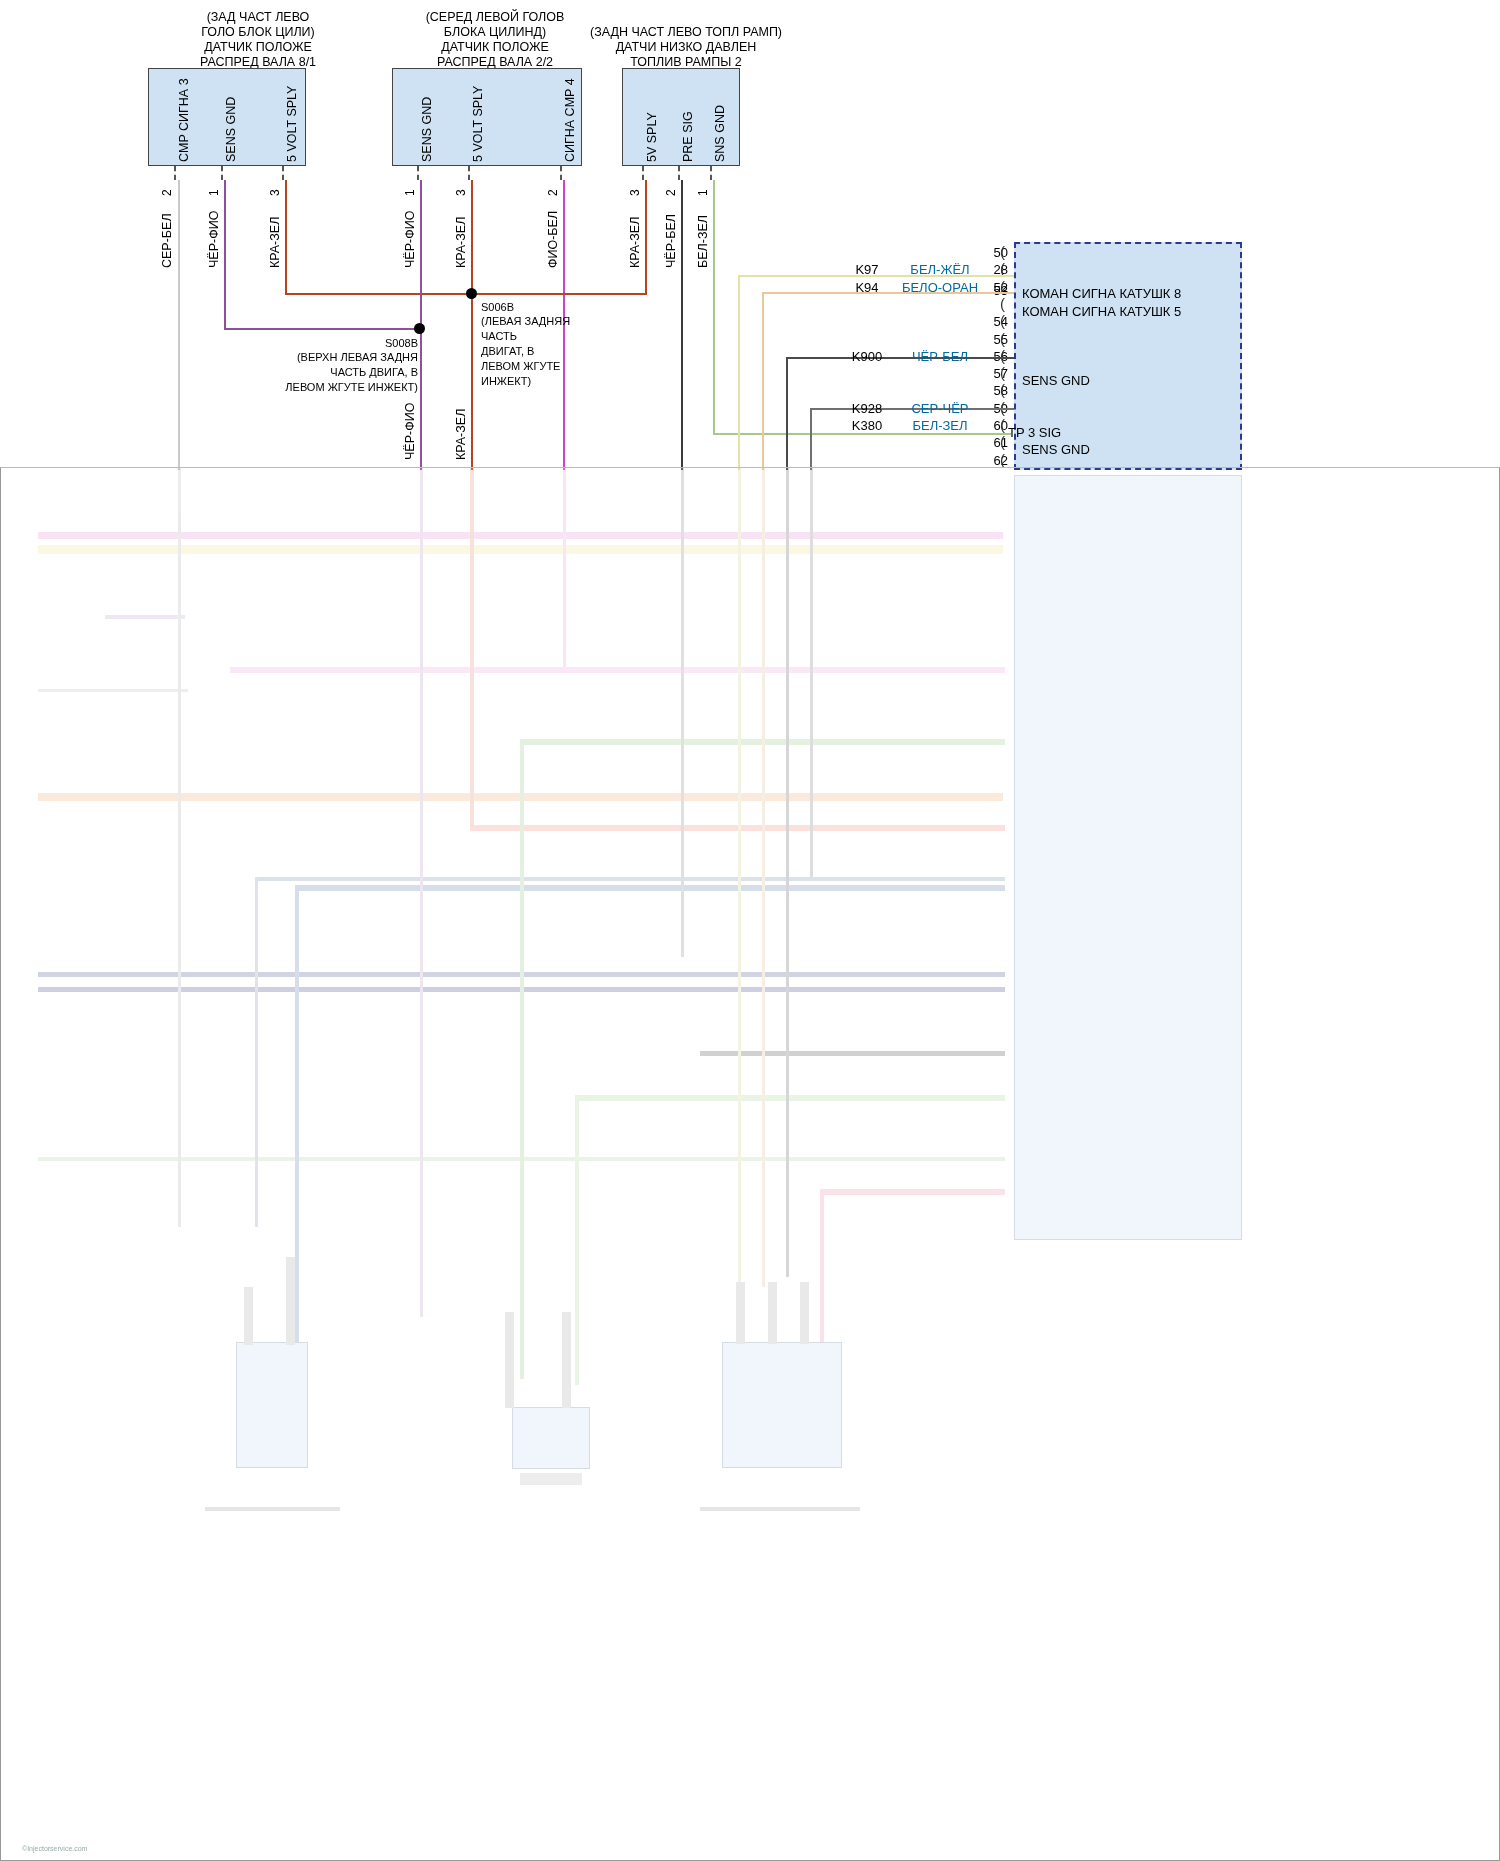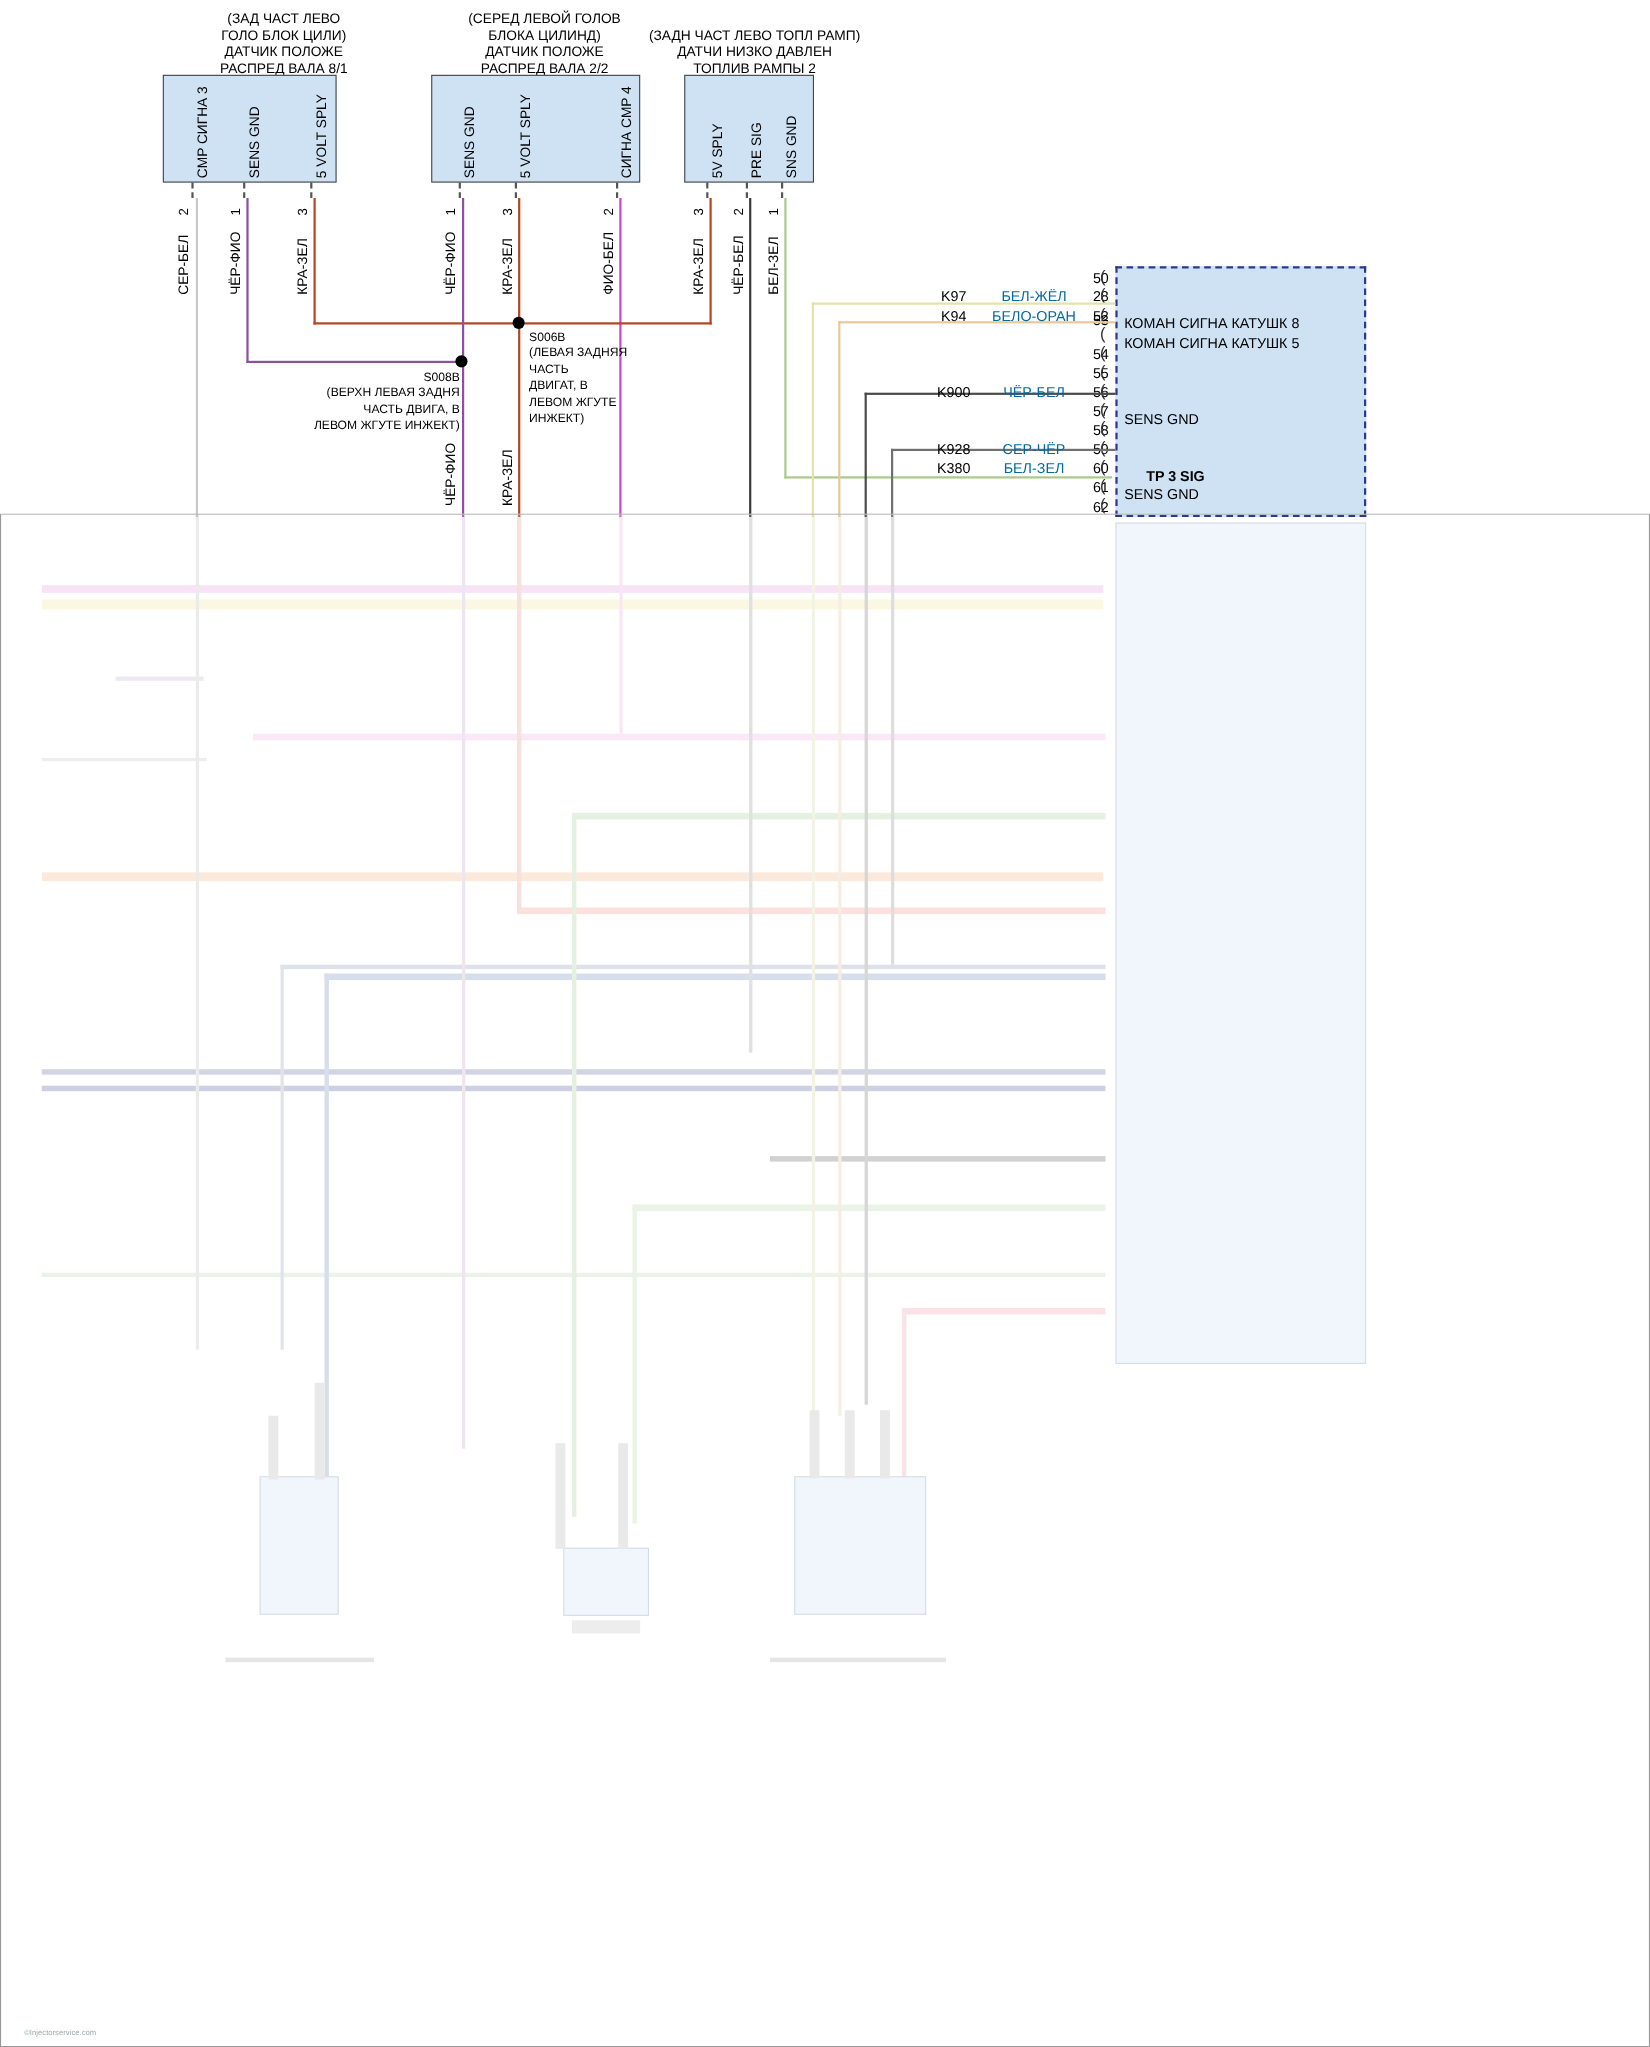--- a/index.html
+++ b/index.html
@@ -301,21 +301,21 @@
       <div class="wire-id" style="left: 830px; top: 400.7px; width: 74px;">K928</div>
       <div class="wire-color" style="left: 900px; top: 400.7px; width: 80px;">СЕР-ЧЁР</div>
       <div class="wire-id" style="left: 830px; top: 418px; width: 74px;">K380</div>
       <div class="wire-color" style="left: 900px; top: 418px; width: 80px;">БЕЛ-ЗЕЛ</div>
     </div>
 
   <div id="ecu-functions">
       <div class="ecu-fn" style="left: 1022px; top: 286.3px;">КОМАН СИГНА КАТУШК 8</div>
       <div class="ecu-fn" style="left: 1022px; top: 303.6px;">КОМАН СИГНА КАТУШК 5</div>
       <div class="ecu-fn" style="left: 1022px; top: 372.8px;">SENS GND</div>
-      <div class="ecu-fn" style="left: 1042px; top: 424.7px; font-weight: bold;">TP 3 SIG</div>
+      <div class="ecu-fn" style="left: 1008px; top: 424.7px;">TP 3 SIG</div>
       <div class="ecu-fn" style="left: 1022px; top: 442px;">SENS GND</div>
     </div>
 
   <div id="faded-layer">
 
     <div class="f-comp" style="left:1014px; top:8px; width:228px; height:765px;"></div>
 
     <div class="f-line" style="left:38px; top:65px; width:965px; height:7px; background:#e9a6e0;"></div>
     <div class="f-line" style="left:38px; top:78px; width:965px; height:9px; background:#efe9a0;"></div>
     <div class="f-line" style="left:105px; top:148px; width:80px; height:4px; background:#cbb6dd;"></div>

